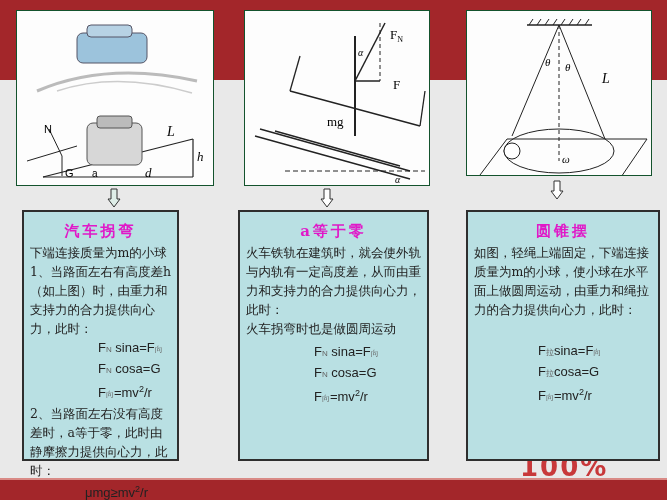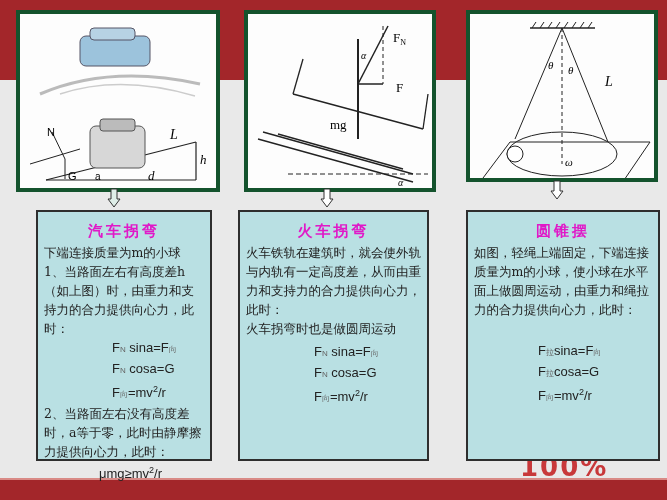--- a/index.html
+++ b/index.html
@@ -2,21 +2,21 @@
 <html><head>
 <meta charset="utf-8">
 <style>
   html, body { margin:0; padding:0; }
   body { width:667px; height:500px; position:relative; overflow:hidden;
          background:#e9e9e9; font-family:"DejaVu Sans", sans-serif; }
   .band-top { position:absolute; left:0; top:0; width:667px; height:80px; background:#a3262a; }
   .band-bottom { position:absolute; left:0; top:478px; width:667px; height:22px; background:#a3262a; border-top:2px solid #d98a86; }
   .wm { position:absolute; left:520px; top:452px; font-family:"DejaVu Sans", sans-serif; font-weight:bold;
         font-size:26px; color:#c8383a; letter-spacing:2px; }
-  .pic { position:absolute; background:#fdfdfd; border:4px solid #14532d; overflow:hidden; }
+  .pic { position:absolute; background:#fdfdfd; border:1px solid #14532d; overflow:hidden; }
   .pic svg { width:100%; height:100%; display:block; }
   .arrow { position:absolute; width:14px; height:20px; }
   .box { position:absolute; top:210px; height:251px; background:#b9e0e3; border:2px solid #2e2e2e; box-sizing:border-box; padding:4px 6px; }
   .title { text-align:center; color:#e019c8; font-family:"DejaVu Serif", serif; font-weight:bold; font-size:15px; letter-spacing:3px; margin:6px 0 2px; }
   .txt { font-family:"DejaVu Serif", serif; font-size:12.5px; line-height:19px; color:#222; }
   .eq { font-family:"Liberation Sans", sans-serif; font-size:13px; color:#222; line-height:19px; }
   .sub { font-size:8px; color:#666; }
   sup { font-size:9px; }
 </style>
 </head>
@@ -99,33 +99,33 @@
 <svg class="arrow" style="left:107px;top:188px;" viewBox="0 0 14 20">
     <path d="M4 1h6v10h3L7 19 1 11h3z" fill="#dfeee8" stroke="#333"></path>
   </svg>
 <svg class="arrow" style="left:320px;top:188px;" viewBox="0 0 14 20">
     <path d="M4 1h6v10h3L7 19 1 11h3z" fill="#fff" stroke="#333"></path>
   </svg>
 <svg class="arrow" style="left:550px;top:180px;" viewBox="0 0 14 20">
     <path d="M4 1h6v10h3L7 19 1 11h3z" fill="#fff" stroke="#333"></path>
   </svg>
 
-<div class="box" style="left:36px;width:176px;">
+<div class="box" style="left:22px;width:157px;">
   <div class="title">汽车拐弯</div>
   <div class="txt">下端连接质量为m的小球</div>
   <div class="txt">1、当路面左右有高度差h（如上图）时，由重力和支持力的合力提供向心力，此时：</div>
   <div class="eq" style="padding-left:68px;"><span>F</span><span class="sub">N</span><span> sina=F</span><span class="sub">向</span></div>
   <div class="eq" style="padding-left:68px;"><span>F</span><span class="sub">N</span><span> cosa=G</span></div>
   <div class="eq" style="padding-left:68px;"><span>F</span><span class="sub">向</span><span>=mv</span><sup>2</sup><span>/r</span></div>
   <div class="txt">2、当路面左右没有高度差时，a等于零，此时由静摩擦力提供向心力，此时：</div>
   <div class="eq" style="padding-left:55px;"><span>μmg≥mv</span><sup>2</sup><span>/r</span></div>
 </div>
 
 <div class="box" style="left:238px;width:191px;">
-  <div class="title">火车拐弯</div>
+  <div class="title">a等于零</div>
   <div class="txt">火车铁轨在建筑时，就会使外轨与内轨有一定高度差，从而由重力和支持力的合力提供向心力，此时：</div>
   <div class="txt">火车拐弯时也是做圆周运动</div>
   <div class="eq" style="padding-left:68px;margin-top:4px;"><span>F</span><span class="sub">N</span><span> sina=F</span><span class="sub">向</span></div>
   <div class="eq" style="padding-left:68px;"><span>F</span><span class="sub">N</span><span> cosa=G</span></div>
   <div class="eq" style="padding-left:68px;"><span>F</span><span class="sub">向</span><span>=mv</span><sup>2</sup><span>/r</span></div>
 </div>
 
 <div class="box" style="left:466px;width:194px;">
   <div class="title">圆锥摆</div>
   <div class="txt">如图，轻绳上端固定，下端连接质量为m的小球，使小球在水平面上做圆周运动，由重力和绳拉力的合力提供向心力，此时：</div>

